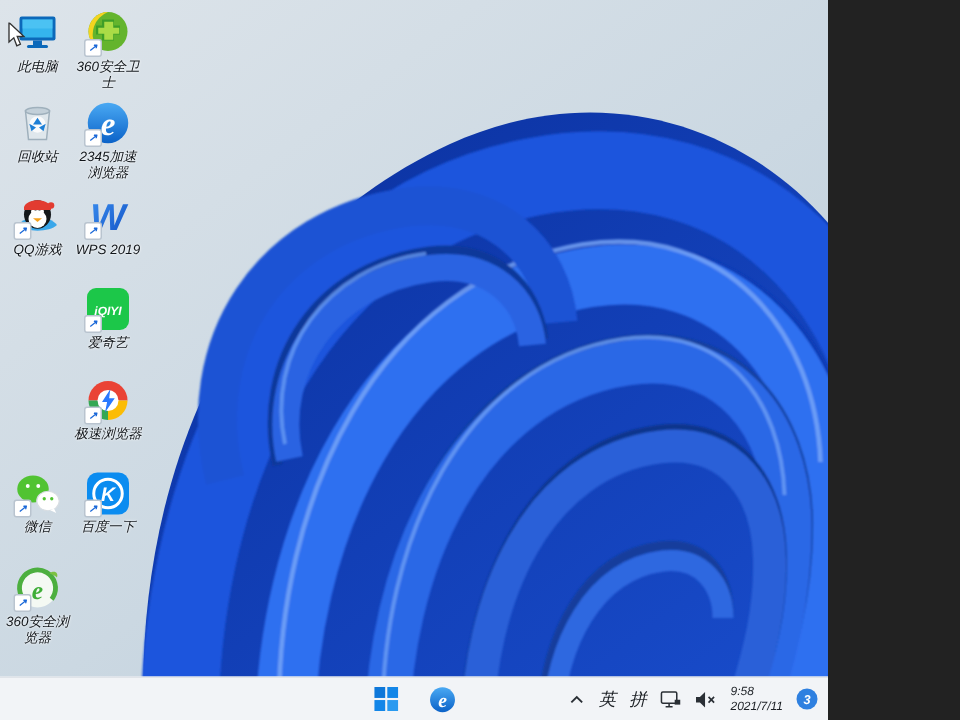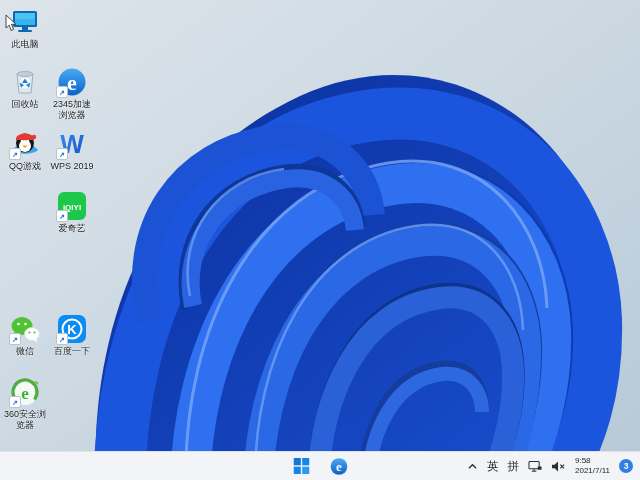--- a/index.html
+++ b/index.html
@@ -1,18 +1,18 @@
 <!DOCTYPE html>
 <html><head>
 <meta charset="utf-8">
 <style>
   html,body{margin:0;padding:0;background:#222;}
-  .screen{position:relative;width:640px;height:480px;overflow:hidden;
+  .screen{position:relative;width:552px;height:480px;overflow:hidden;
     font-family:"Liberation Sans",sans-serif;
-    background:linear-gradient(125deg,#dce3e9 0%,#ccd8e2 45%,#b9cbd8 100%);}
+    background:linear-gradient(125deg,#dce3e9 0%,#ccd8e2 45%,#b9cbd8 100%);font-style:italic;}
   .wallpaper{position:absolute;inset:0;width:640px;height:480px;}
 
   
   .dicon{position:absolute;width:46px;text-align:center;cursor:default;}
   .art{position:relative;width:32px;height:32px;margin:0 auto;}
   .art svg{display:block;width:32px;height:32px;}
   .label{margin-top:1px;font-size:9px;line-height:11px;color:#10151a;
     text-shadow:0 0 2px rgba(255,255,255,.95),0 0 1px rgba(255,255,255,.9);
     word-break:break-all;}
   .sc{position:absolute;left:0;bottom:0;width:10px;height:10px;background:#fff;
@@ -79,20 +79,32 @@
         <rect x="4" y="5" width="24" height="16" rx="1.5" fill="#0c69ba"></rect>
         <rect x="6" y="7" width="20" height="12" fill="#35b5ee"></rect>
         <rect x="6" y="7" width="20" height="6" fill="#56c8f5" opacity="0.7"></rect>
         <rect x="13" y="21" width="6" height="3" fill="#0c69ba"></rect>
         <rect x="9" y="24" width="14" height="2" rx="1" fill="#0c69ba"></rect>
       </svg>
     </div>
     <div class="label">此电脑</div>
   </div>
 
+  <div class="dicon" style="left:49px;top:6px">
+    <div class="art">
+      <svg viewBox="0 0 32 32">
+        <circle cx="16" cy="15" r="13" fill="#64b42d"></circle>
+        <path d="M16,2 A13,13 0 0 0 3,15 A13,13 0 0 0 8,25 A16,16 0 0 1 16,2 Z" fill="#f4d41f"></path>
+        <path d="M12,8 h8 v4 h4 v6 h-4 v4 h-8 v-4 h-4 v-6 h4 Z" fill="#3d9e28" transform="translate(0,-1)"></path>
+        <path d="M13,9 h6 v4 h4 v4 h-4 v4 h-6 v-4 h-4 v-4 h4 Z" fill="#aadc46" transform="translate(0.5,-0.5)"></path>
+      </svg>
+      <span class="sc"></span>
+    </div>
+    <div class="label">360安全卫士</div>
+  </div>
 
   <div class="dicon" style="left:2px;top:66px">
     <div class="art">
       <svg viewBox="0 0 32 32">
         <path d="M8,8 L24,8 L22,27 L10,27 Z" fill="#dfe7ec" stroke="#9fb0bc" stroke-width="1"></path>
         <ellipse cx="16" cy="8" rx="8" ry="2.4" fill="#c3d0d9" stroke="#9fb0bc" stroke-width="1"></ellipse>
         <circle cx="16" cy="17" r="5.5" fill="#fff" opacity="0.8"></circle>
         <path d="M16,12.5 l3,4.5 h-6 Z" fill="#1d7fd6"></path>
         <path d="M12,21.5 l-1.5-5 l4.5,2.5 Z" fill="#1d7fd6"></path>
         <path d="M20,21.5 l1.5-5 l-4.5,2.5 Z" fill="#1d7fd6"></path>
@@ -157,20 +169,33 @@
       <svg viewBox="0 0 32 32">
         <rect x="2" y="2" width="28" height="28" rx="6" fill="#1cc749"></rect>
         <text x="16" y="20" text-anchor="middle" font-size="8" font-weight="bold" fill="#ffffff">iQIYI</text>
       </svg>
       <span class="sc"></span>
     </div>
     <div class="label">爱奇艺</div>
   </div>
 
 
+  <div class="dicon" style="left:49px;top:251px">
+    <div class="art">
+      <svg viewBox="0 0 32 32">
+        <path d="M3,16 A13,13 0 0 1 29,16 Z" fill="#ea4335"></path>
+        <path d="M3,16 A13,13 0 0 0 16,29 L16,16 Z" fill="#34a853"></path>
+        <path d="M16,29 A13,13 0 0 0 29,16 L16,16 Z" fill="#fbbc05"></path>
+        <circle cx="16" cy="16" r="7" fill="#ffffff"></circle>
+        <polygon points="17.5,8.5 12,17 15.4,17 14,24 20.5,14.5 16.8,14.5" fill="#2979ff"></polygon>
+      </svg>
+      <span class="sc"></span>
+    </div>
+    <div class="label">极速浏览器</div>
+  </div>
 
   <div class="dicon" style="left:2px;top:313px">
     <div class="art">
       <svg viewBox="0 0 32 32">
         <ellipse cx="13" cy="13" rx="10.5" ry="9" fill="#51c332"></ellipse>
         <path d="M7,20 l-1.5,4 l4.5-2.5 Z" fill="#51c332"></path>
         <circle cx="9.5" cy="11" r="1.3" fill="#fff"></circle>
         <circle cx="16.5" cy="11" r="1.3" fill="#fff"></circle>
         <ellipse cx="23" cy="21" rx="7.5" ry="6.5" fill="#ffffff" stroke="#d7dde2" stroke-width="0.8"></ellipse>
         <path d="M27,26 l1.5,3 l-4-1.8 Z" fill="#ffffff"></path>

